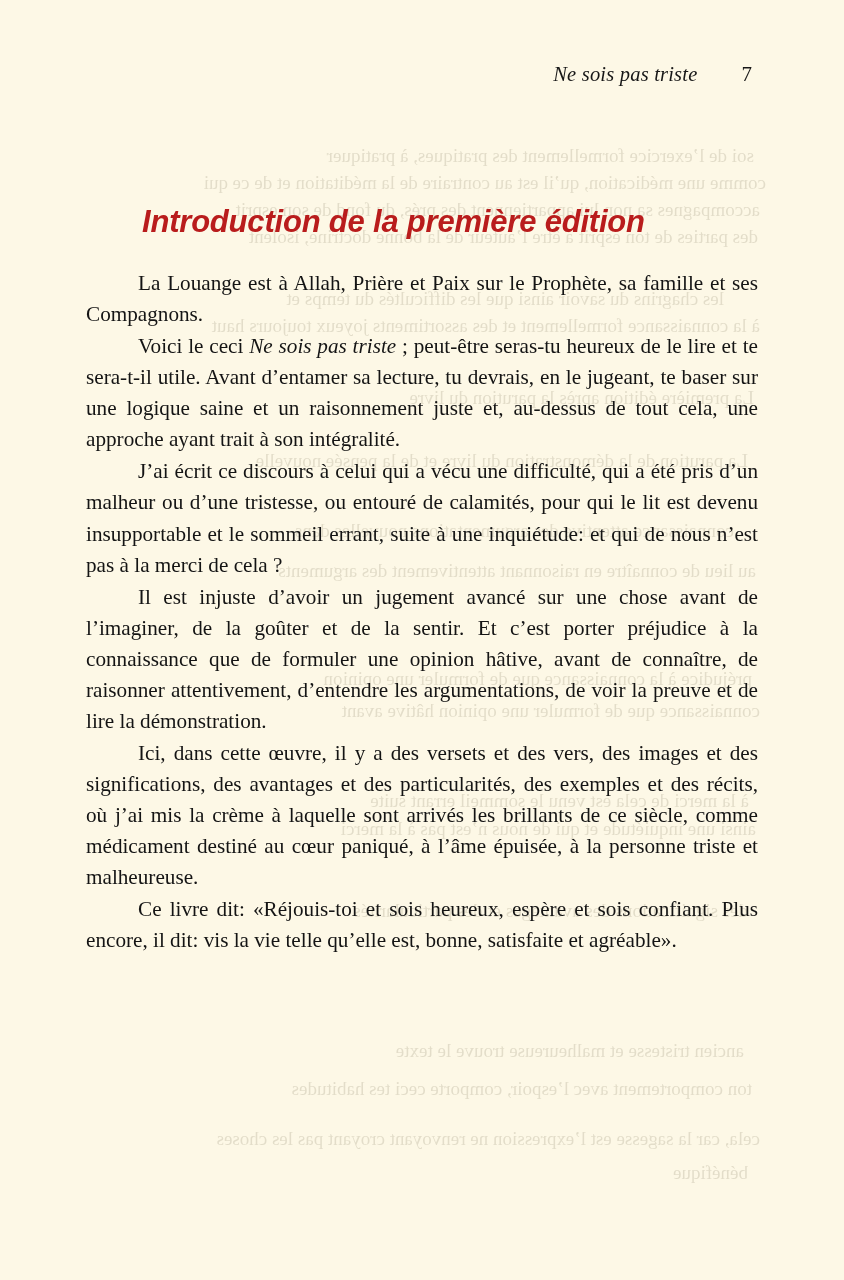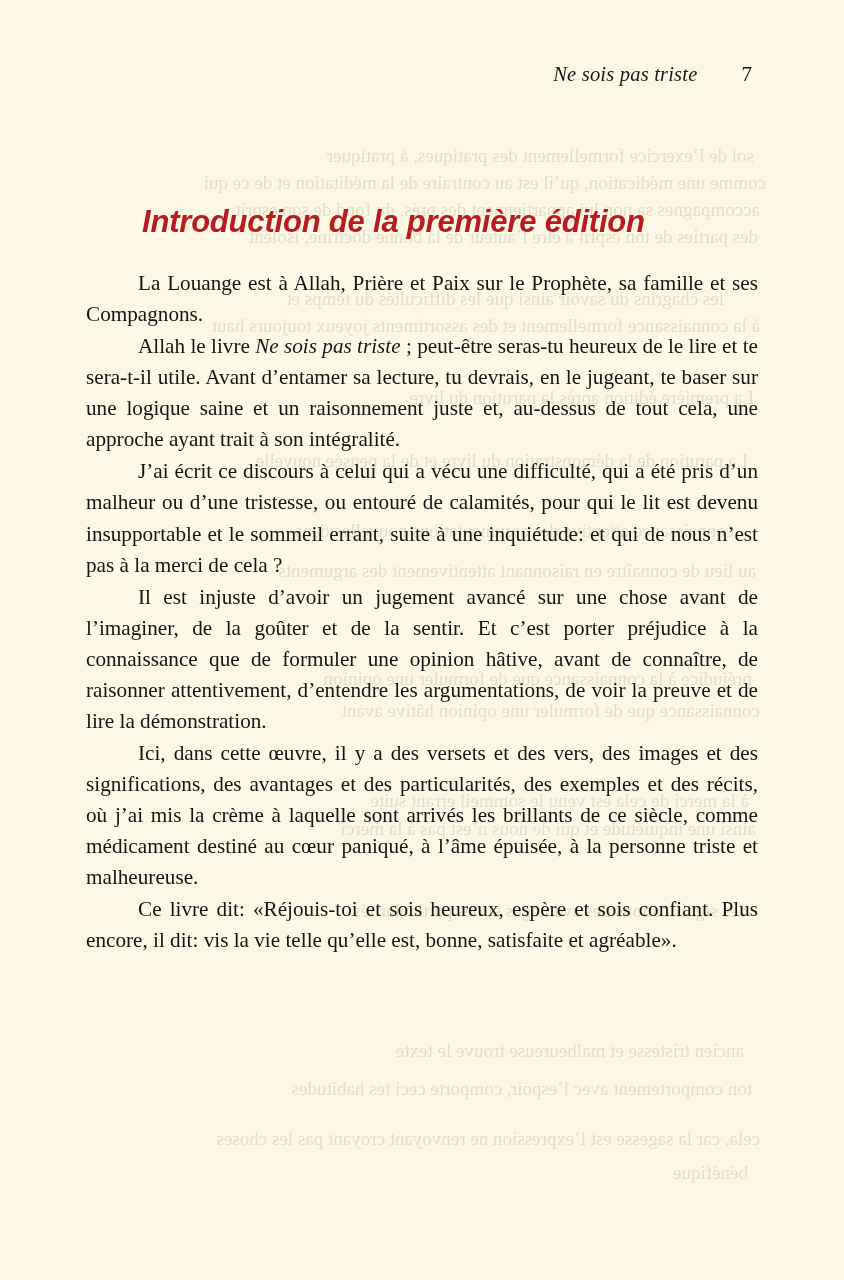--- a/index.html
+++ b/index.html
@@ -127,21 +127,21 @@
     <span class="page-number">7</span>
   </div>
 
   <div class="content">
 
     <h1 class="section-title">Introduction de la première édition</h1>
 
     <p class="para">La Louange est à Allah, Prière et Paix sur le Prophète, sa famille et ses Compagnons.</p>
 
     <p class="para">
-      <span>Allah le livre </span><em>Ne sois pas triste</em><span> ; peut-être seras-tu heureux de le lire et te sera-t-il utile. Avant d’entamer sa lecture, tu devrais, en le jugeant, te baser sur une logique saine et un raisonnement juste et, au-dessus de tout cela, une approche ayant trait à son intégralité.</span>
+      <span>Voici le ceci </span><em>Ne sois pas triste</em><span> ; peut-être seras-tu heureux de le lire et te sera-t-il utile. Avant d’entamer sa lecture, tu devrais, en le jugeant, te baser sur une logique saine et un raisonnement juste et, au-dessus de tout cela, une approche ayant trait à son intégralité.</span>
     </p>
 
     <p class="para">J’ai écrit ce discours à celui qui a vécu une difficulté, qui a été pris d’un malheur ou d’une tristesse, ou entouré de calamités, pour qui le lit est devenu insupportable et le sommeil errant, suite à une inquiétude: et qui de nous n’est pas à la merci de cela ?</p>
     <p class="para">Il est injuste d’avoir un jugement avancé sur une chose avant de l’imaginer, de la goûter et de la sentir. Et c’est porter préjudice à la connaissance que de formuler une opinion hâtive, avant de connaître, de raisonner attentivement, d’entendre les argumentations, de voir la preuve et de lire la démonstration.</p>
     <p class="para">Ici, dans cette œuvre, il y a des versets et des vers, des images et des significations, des avantages et des particularités, des exemples et des récits, où j’ai mis la crème à laquelle sont arrivés les brillants de ce siècle, comme médicament destiné au cœur paniqué, à l’âme épuisée, à la personne triste et malheureuse.</p>
     <p class="para">Ce livre dit: «Réjouis-toi et sois heureux, espère et sois confiant. Plus encore, il dit: vis la vie telle qu’elle est, bonne, satisfaite et agréable».</p>
 
   </div>
 </div>
 

